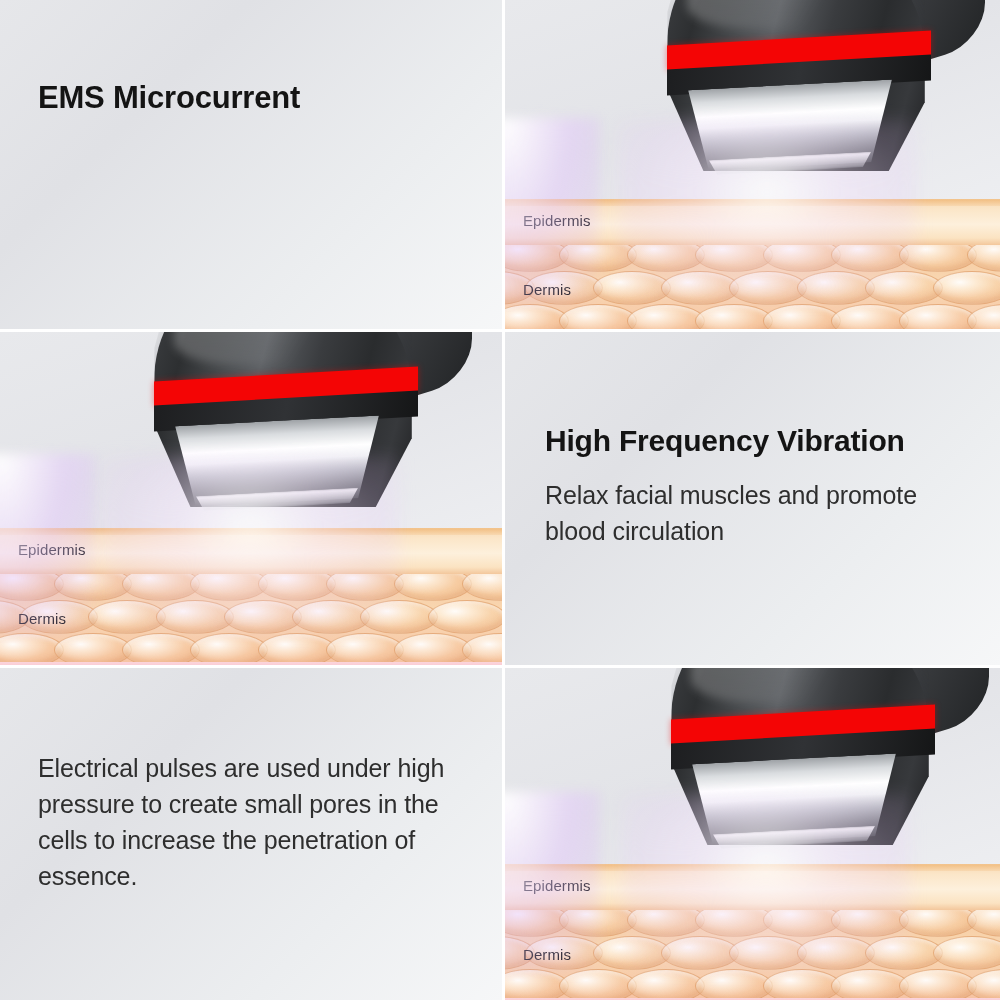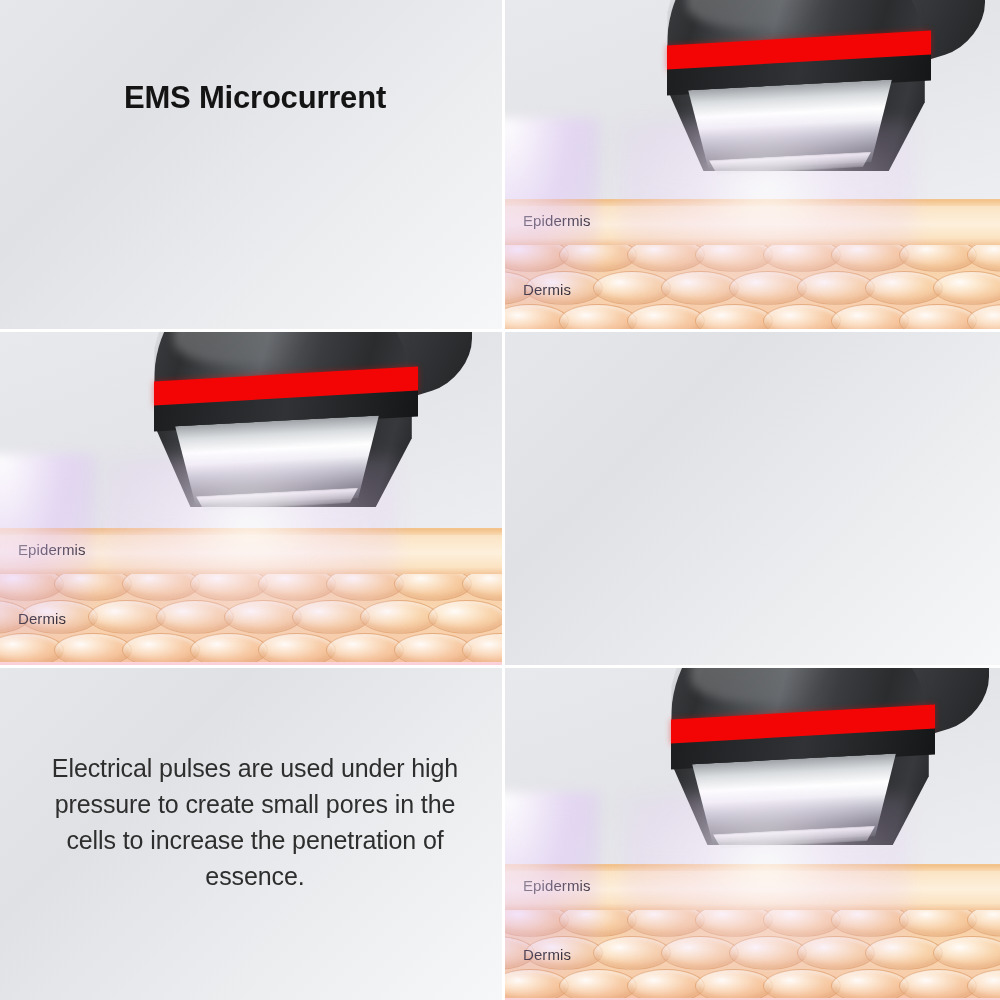--- a/index.html
+++ b/index.html
@@ -14,21 +14,20 @@
 
   .infographic {
     position: relative;
     width: 1000px;
     height: 1000px;
     background: #ffffff;
     display: grid;
     grid-template-columns: 505px 495px;
     grid-template-rows: 332px 336px 332px;
     gap: 0;
-    text-align: center;
   }
 
   .panel {
     position: relative;
     overflow: hidden;
     background: linear-gradient(135deg, #e6e7ea 0%, #e0e1e5 30%, #eceef0 70%, #f6f7f8 100%);
   }
 
   
   .panel.col-left  { border-right: 3px solid #ffffff; }
@@ -409,20 +408,22 @@
       <div class="layer layer-muscle">
         
         
         
       </div>
     </div>
   </section>
 
   <section class="panel row-mid text-panel p4">
     <div class="text-inner">
+      <h2 class="panel-title">High Frequency Vibration</h2>
+      <p class="panel-body">Relax facial muscles and promote blood circulation</p>
     </div>
   </section>
 
   <section class="panel col-left text-panel p5">
     <div class="text-inner">
       <p class="panel-body">Electrical pulses are used under high pressure to create small pores in the cells to increase the penetration of essence.</p>
     </div>
   </section>
 
   <section class="panel illus p6">

